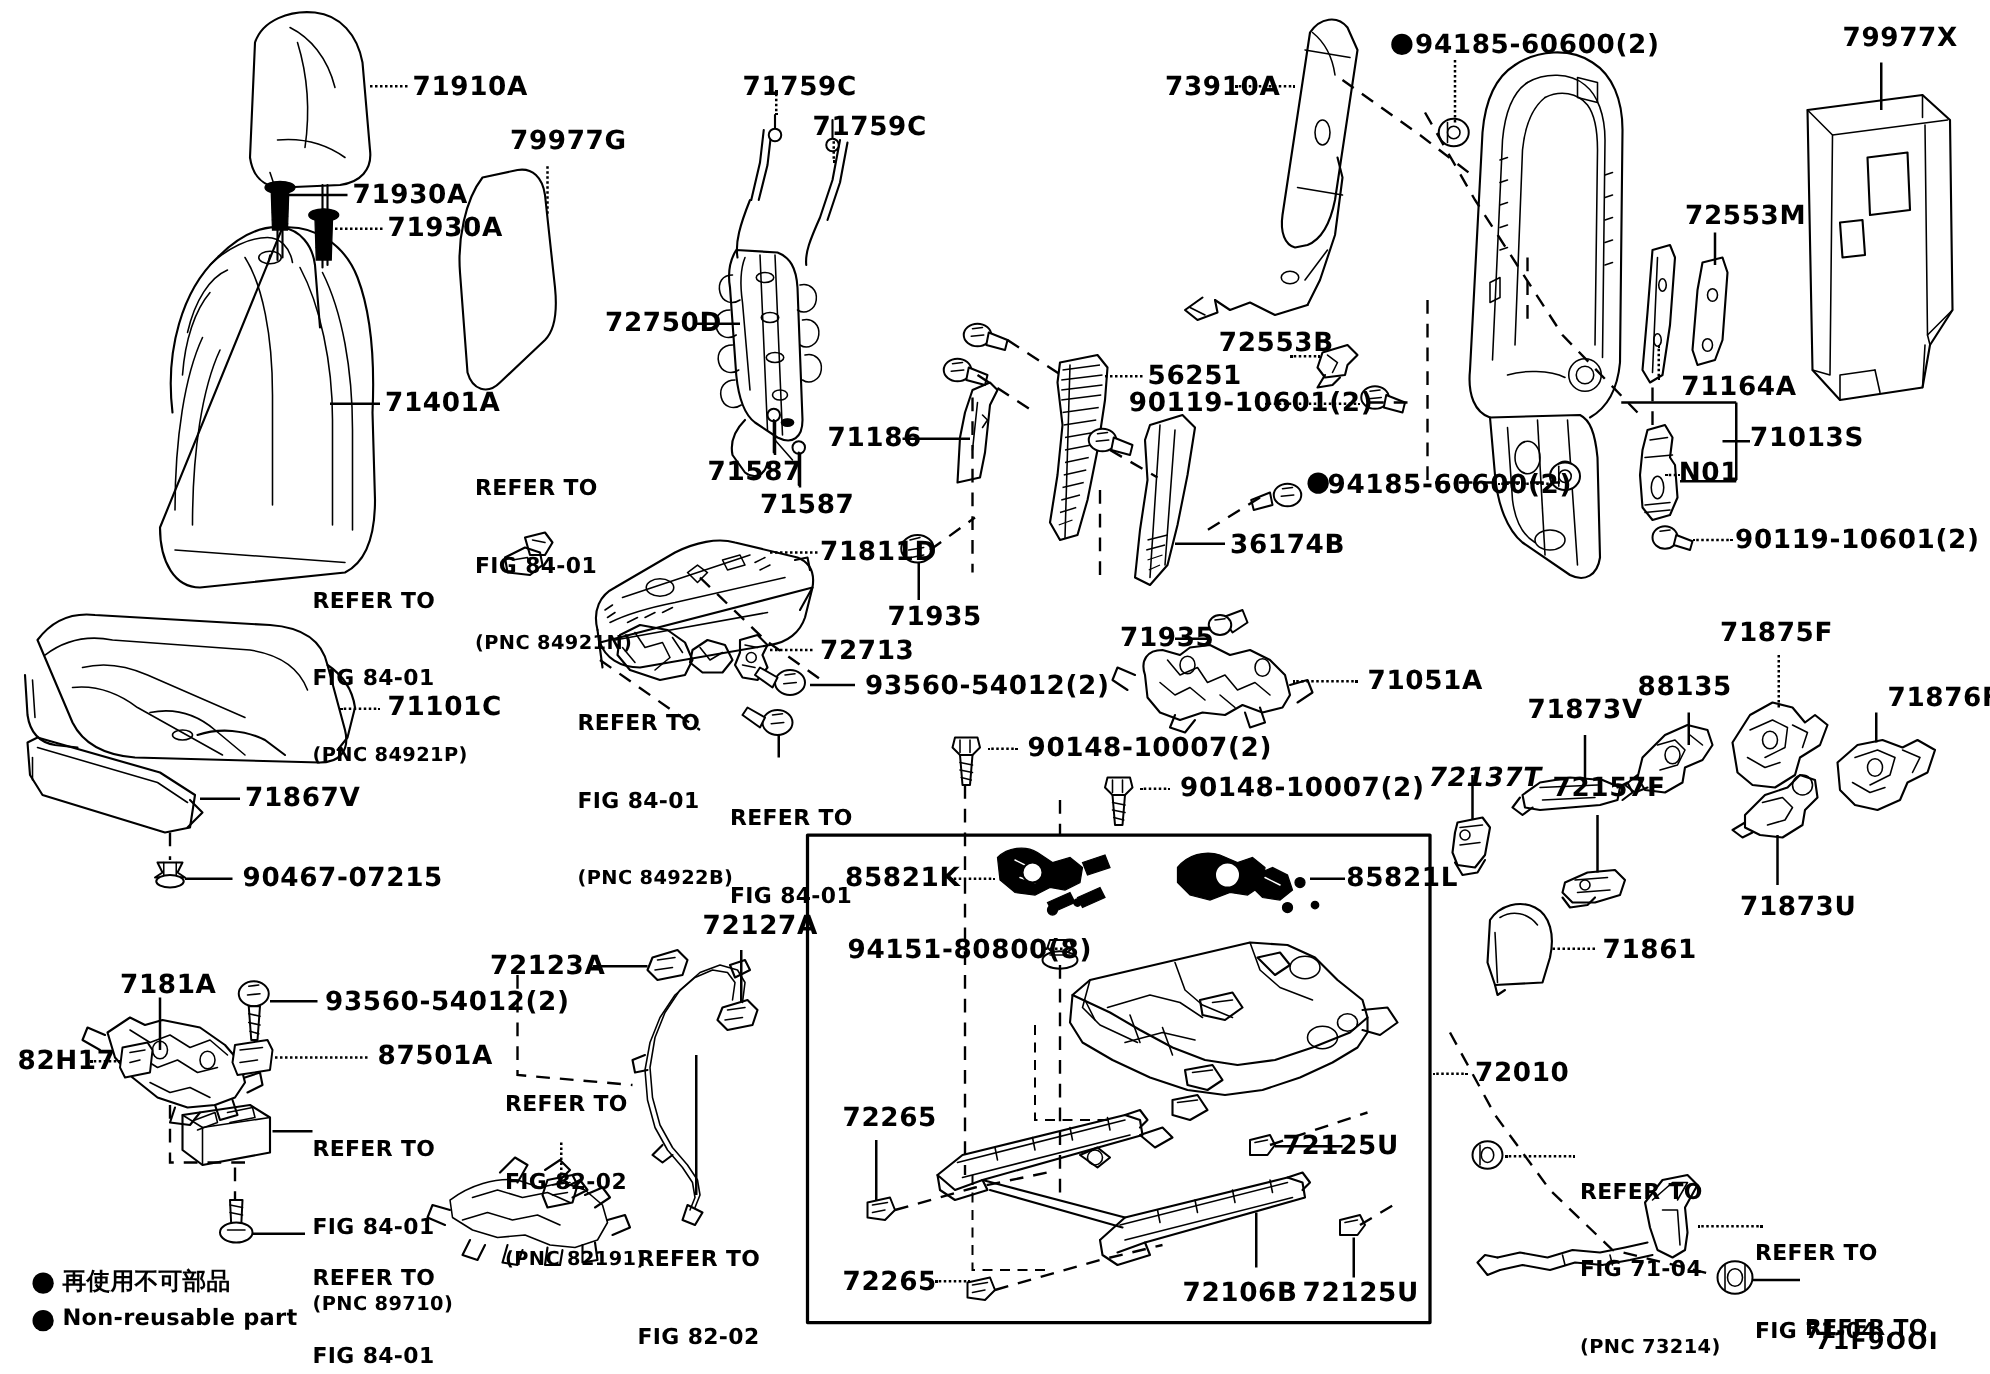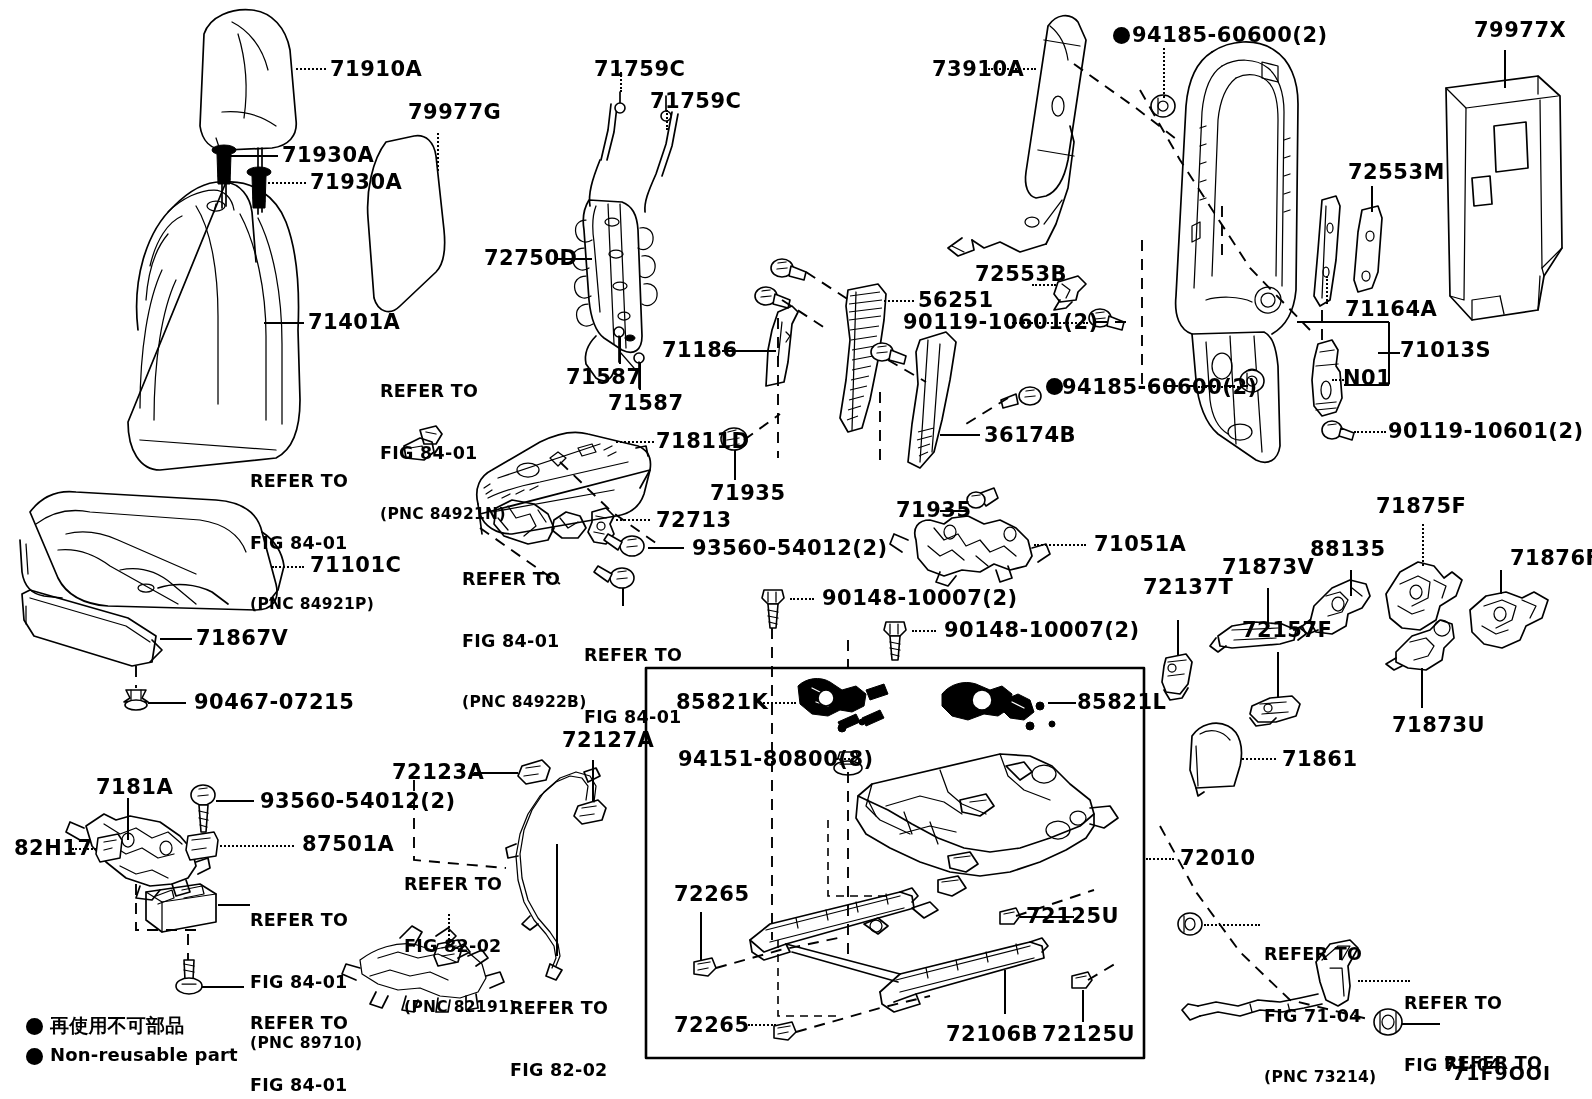--- a/index.html
+++ b/index.html
@@ -846,21 +846,21 @@
 
   <div class="lbl pn" style="left:656px;top:429px;">71811D</div>
   <div class="lbl pn" style="left:710px;top:481px;">71935</div>
   <div class="lbl pn" style="left:896px;top:498px;">71935</div>
   <div class="lbl pn" style="left:656px;top:508px;text-align:right;">72713</div>
   <div class="lbl pn" style="left:692px;top:536px;">93560-54012(2)</div>
   <div class="lbl pn" style="left:1094px;top:532px;">71051A</div>
   <div class="lbl pn" style="left:822px;top:586px;">90148-10007(2)</div>
   <div class="lbl pn" style="left:944px;top:618px;">90148-10007(2)</div>
 
-  <div class="lbl pn" style="left:1143px;top:575px;">72137T</div>
+  <div class="lbl pn" style="left:1143px;top:610px;font-style:italic;">72137T</div>
   <div class="lbl pn" style="left:1222px;top:555px;">71873V</div>
   <div class="lbl pn" style="left:1310px;top:537px;">88135</div>
   <div class="lbl pn" style="left:1376px;top:494px;">71875F</div>
   <div class="lbl pn" style="left:1482px;top:546px;margin-left:28px;">71876F</div>
   <div class="lbl pn" style="left:1242px;top:618px;">72157F</div>
   <div class="lbl pn" style="left:1392px;top:713px;">71873U</div>
   <div class="lbl pn" style="left:1282px;top:747px;">71861</div>
 
   <div class="lbl pn" style="left:96px;top:775px;text-align:right;">7181A</div>
   <div class="lbl pn" style="left:14px;top:836px;">82H17</div>

